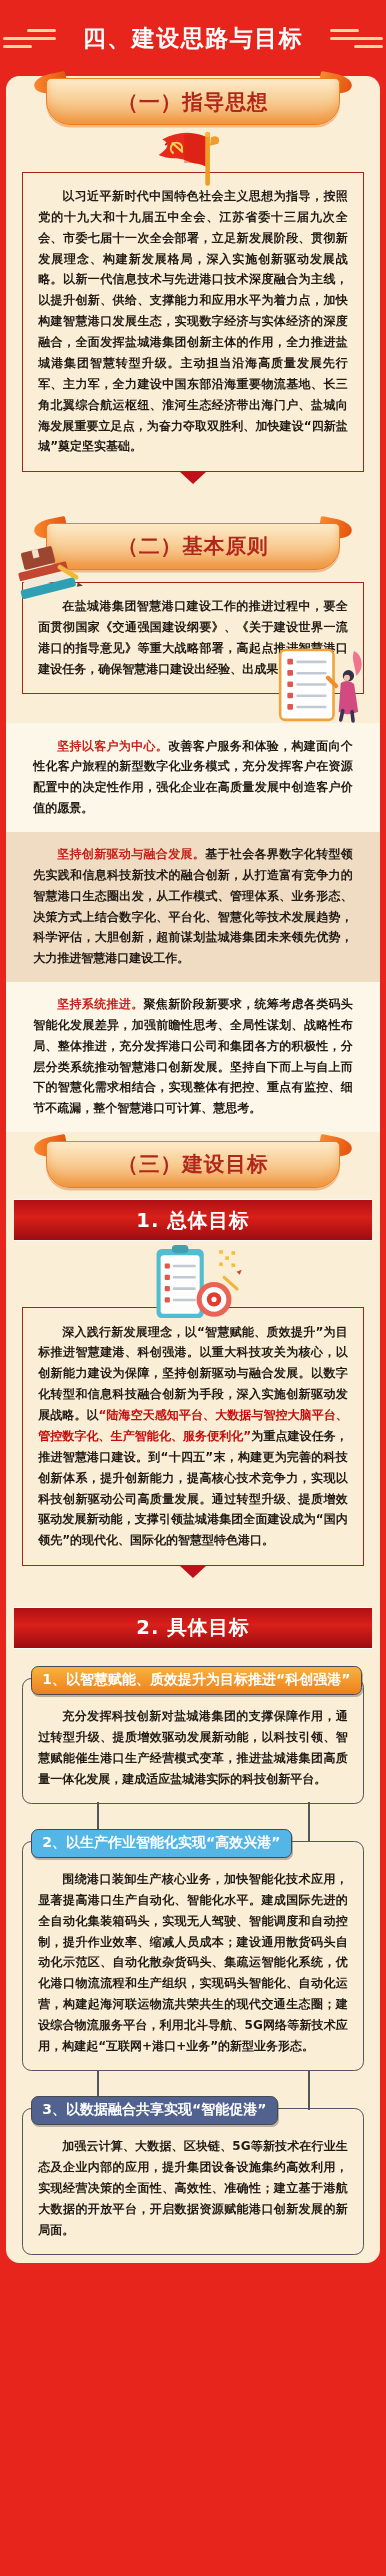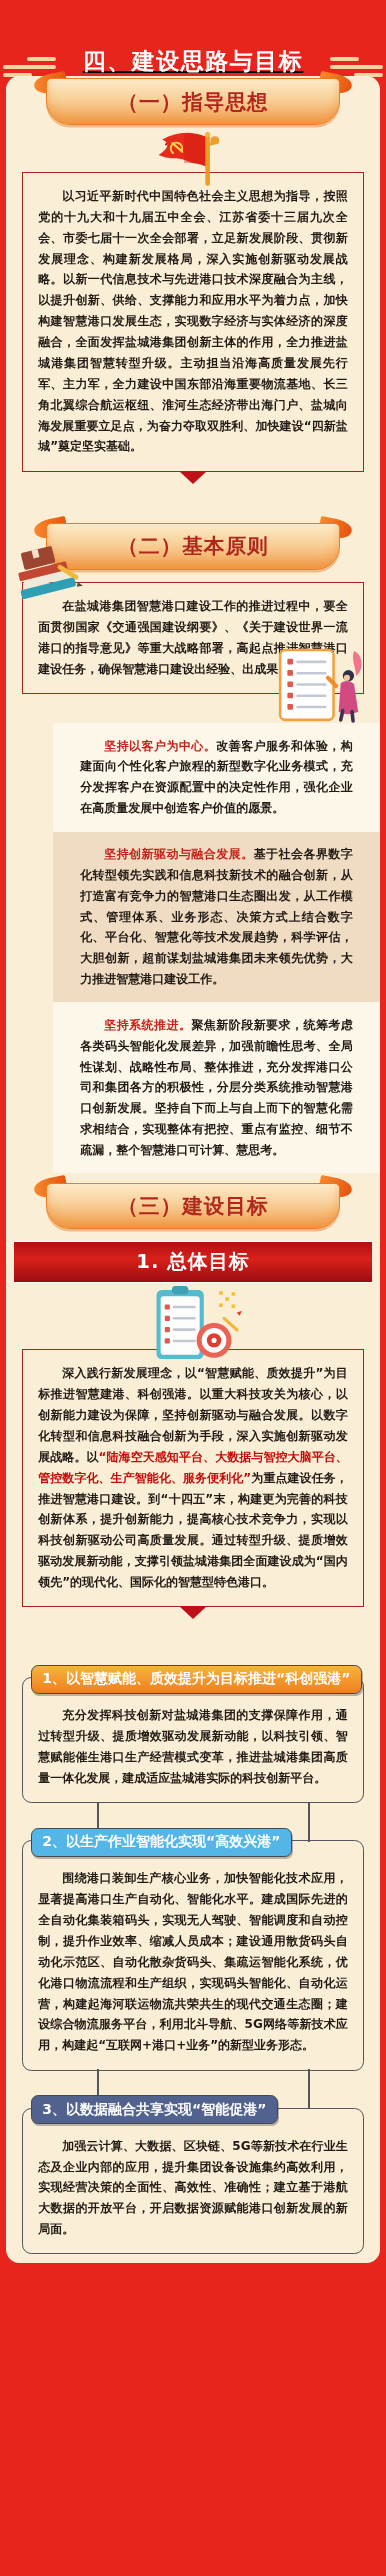--- a/index.html
+++ b/index.html
@@ -1,17 +1,17 @@
 <!DOCTYPE html>
 <html lang="zh" style="font-size:8.2px"><head>
 <meta charset="utf-8">
 <style>
   html,body{margin:0;padding:0;}
   body{width:386px;background:#e7251d;font-family:"DejaVu Sans","Liberation Sans",sans-serif;padding-bottom:12.4px;}
-  .header{height:77px;display:flex;align-items:flex-end;justify-content:center;gap:27px;text-decoration:underline;}
+  .header{height:77px;display:flex;align-items:center;justify-content:center;gap:27px;}
   .h1{color:#ffffff;font-size:23px;font-weight:800;letter-spacing:1.5px;margin:0;white-space:nowrap;}
   .deco{display:flex;flex-direction:column;gap:4.6px;}
   .deco span{height:3.6px;border-radius:2.1px;background:#f3d5a0;display:block;}
   .deco.left span:nth-child(1){width:29px;margin-left:24px;}
   .deco.left span:nth-child(2){width:53px;}
   .deco.left span:nth-child(3){width:29px;margin-right:24px;}
   .deco.right span:nth-child(1){width:29px;margin-right:24px;}
   .deco.right span:nth-child(2){width:53px;}
   .deco.right span:nth-child(3){width:29px;margin-left:24px;}
 
@@ -33,21 +33,21 @@
   .redbox{margin:0 15.5px;border:1.5px solid #a92418;padding:13.4px 15.5px;position:relative;}
   .tri{position:absolute;left:50%;bottom:-13px;margin-left:-14px;width:0;height:0;
        border-left:14px solid transparent;border-right:14px solid transparent;border-top:13.4px solid #bf1117;}
   .flagwrap{display:flex;justify-content:center;margin:2.1px 0 -15.5px;position:relative;z-index:2;}
   .clipwrap{display:flex;justify-content:center;margin:3.1px 0 -14.4px;position:relative;z-index:2;}
 
   .ribbon-row{position:relative;margin-top:7.2px;}
   .books{position:absolute;left:2.1px;top:23px;z-index:4;}
   .checkdoc{position:absolute;right:-4.1px;bottom:-33px;z-index:2;}
 
-  .pblock{padding:12.4px 27px;margin-left:47px;}
+  .pblock{padding:12.4px 27px;}
   .pblock.light{background:#fdf7ea;}
   .pblock.tan{background:#efdcc2;}
   .lead{color:#c5231b;}
 
   .bar{margin:0 8.2px;border-top:1.5px solid #ffffff;border-bottom:1.5px solid #ffffff;
     background:linear-gradient(180deg,#b01015 0%,#d92019 42%,#9d0c11 100%);
     color:#ffffff;text-align:center;font-weight:800;font-size:19.6px;letter-spacing:1px;padding:6.7px 0;}
   .hl{color:#c30d0a;}
 
   .goalbox{margin:0 15.5px;border:1.5px solid #54555d;border-radius:9.3px;padding:0 15.5px 13.4px;position:relative;}
@@ -221,20 +221,21 @@
       </svg>
     </div>
 
     <section class="redbox">
       <p class="para"><span>深入践行新发展理念，以“智慧赋能、质效提升”为目标推进智慧建港、科创强港。以重大科技攻关为核心，以创新能力建设为保障，坚持创新驱动与融合发展。以数字化转型和信息科技融合创新为手段，深入实施创新驱动发展战略。以</span><span class="hl">“陆海空天感知平台、大数据与智控大脑平台、管控数字化、生产智能化、服务便利化”</span><span>为重点建设任务，推进智慧港口建设。到“十四五”末，构建更为完善的科技创新体系，提升创新能力，提高核心技术竞争力，实现以科技创新驱动公司高质量发展。通过转型升级、提质增效驱动发展新动能，支撑引领盐城港集团全面建设成为“国内领先”的现代化、国际化的智慧型特色港口。</span></p>
       <i class="tri"></i>
     </section>
 
     <div class="sp80"></div>
 
+    <div class="bar">2. 具体目标</div>
 
     <div class="sp56"></div>
 
     <section class="goalbox">
       <div class="goalhead g1">1、以智慧赋能、质效提升为目标推进“科创强港”</div>
       <p class="para">充分发挥科技创新对盐城港集团的支撑保障作用，通过转型升级、提质增效驱动发展新动能，以科技引领、智慧赋能催生港口生产经营模式变革，推进盐城港集团高质量一体化发展，建成适应盐城港实际的科技创新平台。</p>
     </section>
     <div class="conn">
         <i class="a"></i>
         <i class="b"></i>

